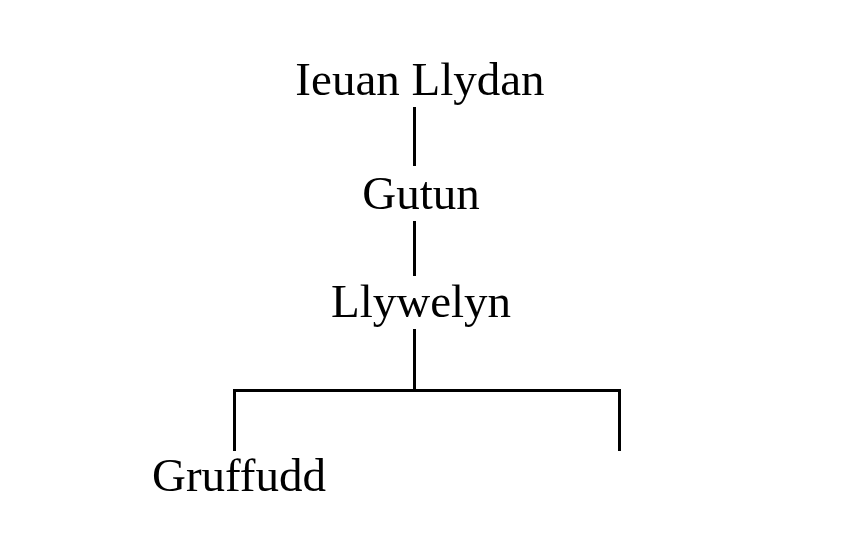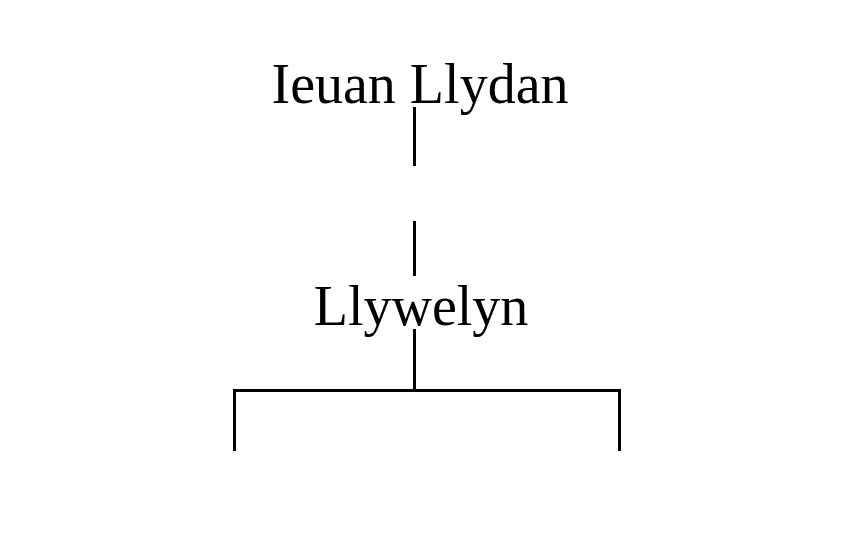--- a/index.html
+++ b/index.html
@@ -15,21 +15,21 @@
     background: #ffffff;
     overflow: hidden;
     font-family: "Liberation Serif", "DejaVu Serif", serif;
     color: #000000;
   }
 
   
   .node {
     position: absolute;
     white-space: nowrap;
-    font-size: 56px;
+    font-size: 47px;
     line-height: 1;
     color: #000000;
     transform: translateX(-50%);
     text-align: left;
   }
   .node.italic {
     font-style: italic;
   }
 
   
@@ -108,28 +108,30 @@
 </style>
 </head>
 <body>
 
 <div id="canvas">
 
   <div class="node" id="node-ieuan-llydan">Ieuan Llydan</div>
 
   <div class="line v" id="link-ieuan-gutun"></div>
 
+  <div class="node" id="node-gutun">Gutun</div>
 
   <div class="line v" id="link-gutun-llywelyn"></div>
 
   <div class="node" id="node-llywelyn">Llywelyn</div>
 
   <div class="line v" id="link-llywelyn-bar"></div>
 
   <div class="line h" id="sibling-bar"></div>
 
   <div class="line v" id="link-bar-gruffudd"></div>
 
   <div class="line v" id="link-bar-merched"></div>
 
+  <div class="node" id="node-gruffudd">Gruffudd</div>
 
 
 </div>
 
 </body></html>

